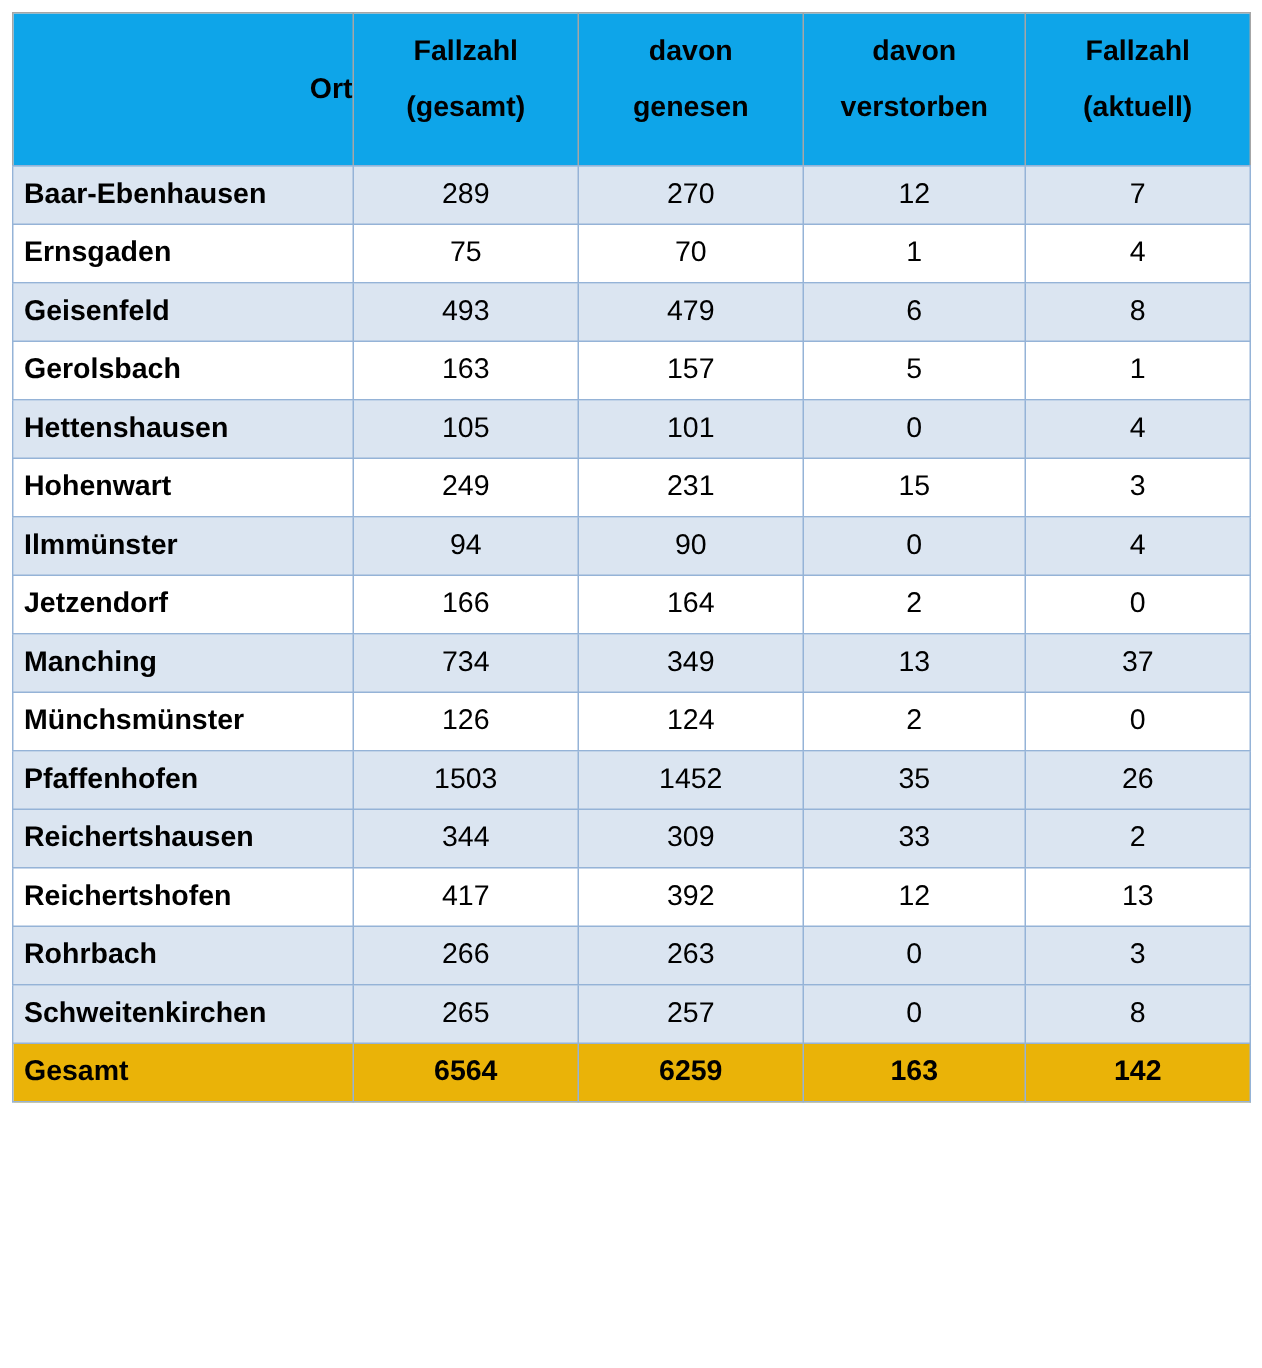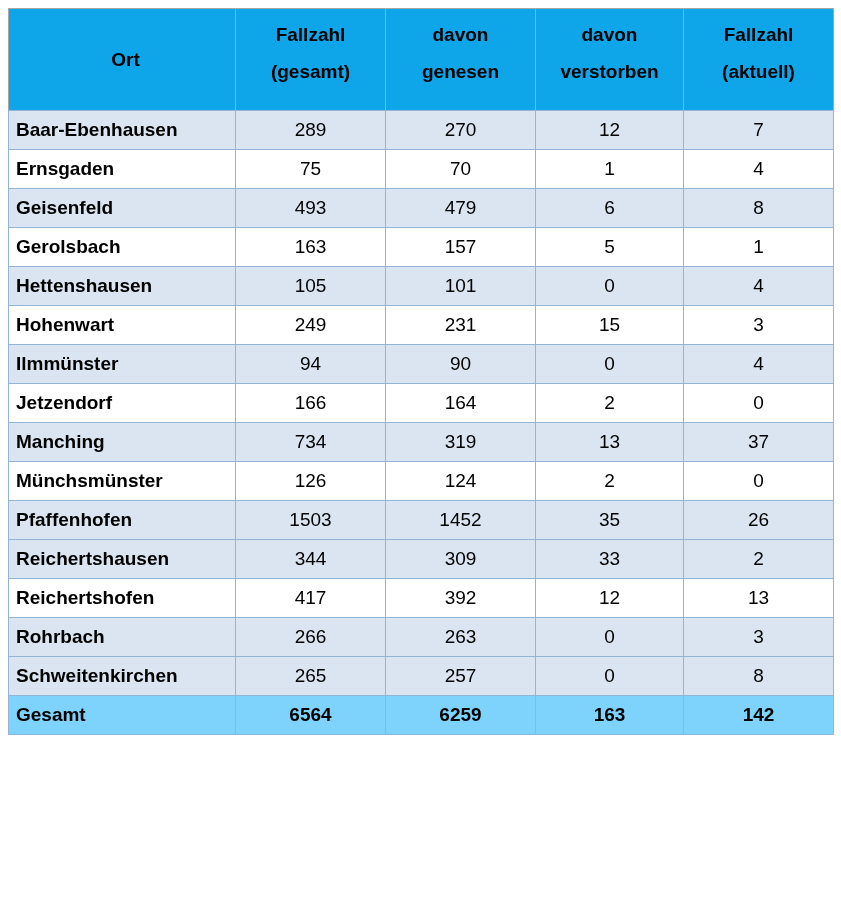--- a/index.html
+++ b/index.html
@@ -31,21 +31,21 @@
 
   thead tr { height: 102px; }
   thead th {
     background: #0ea5e9;
     border: 1px solid #a6a6a6;
     border-bottom: 1px solid #95b3d7;
     font-weight: bold;
     padding: 0;
   }
   th.ort-header {
-    text-align: center;
+    text-align: right;
     vertical-align: middle;
     padding-left: 7px;
   }
   th.num-header {
     text-align: center;
     vertical-align: top;
     padding-top: 7px;
   }
   th.num-header span {
     display: block;
@@ -62,21 +62,21 @@
     background: #ffffff;
   }
   tbody tr.shaded td { background: #dbe5f1; margin-left: 14px; }
   tbody td.ort-cell {
     text-align: left;
     padding-left: 7px;
     font-weight: bold;
   }
   tbody tr.total-row td {
     font-weight: bold;
-    background: #7dd3fc;
+    background: #eab308;
   }
 </style>
 </head>
 <body>
 
 <table class="cases">
   <colgroup>
     <col class="c-ort">
     <col class="c-gesamt">
     <col class="c-genesen">
@@ -160,21 +160,21 @@
       <tr class="plain">
     <td class="ort-cell">Jetzendorf</td>
     <td>166</td>
     <td>164</td>
     <td>2</td>
     <td>0</td>
   </tr>
       <tr class="shaded">
     <td class="ort-cell">Manching</td>
     <td>734</td>
-    <td>319</td>
+    <td>349</td>
     <td>13</td>
     <td>37</td>
   </tr>
       <tr class="plain">
     <td class="ort-cell">Münchsmünster</td>
     <td>126</td>
     <td>124</td>
     <td>2</td>
     <td>0</td>
   </tr>

